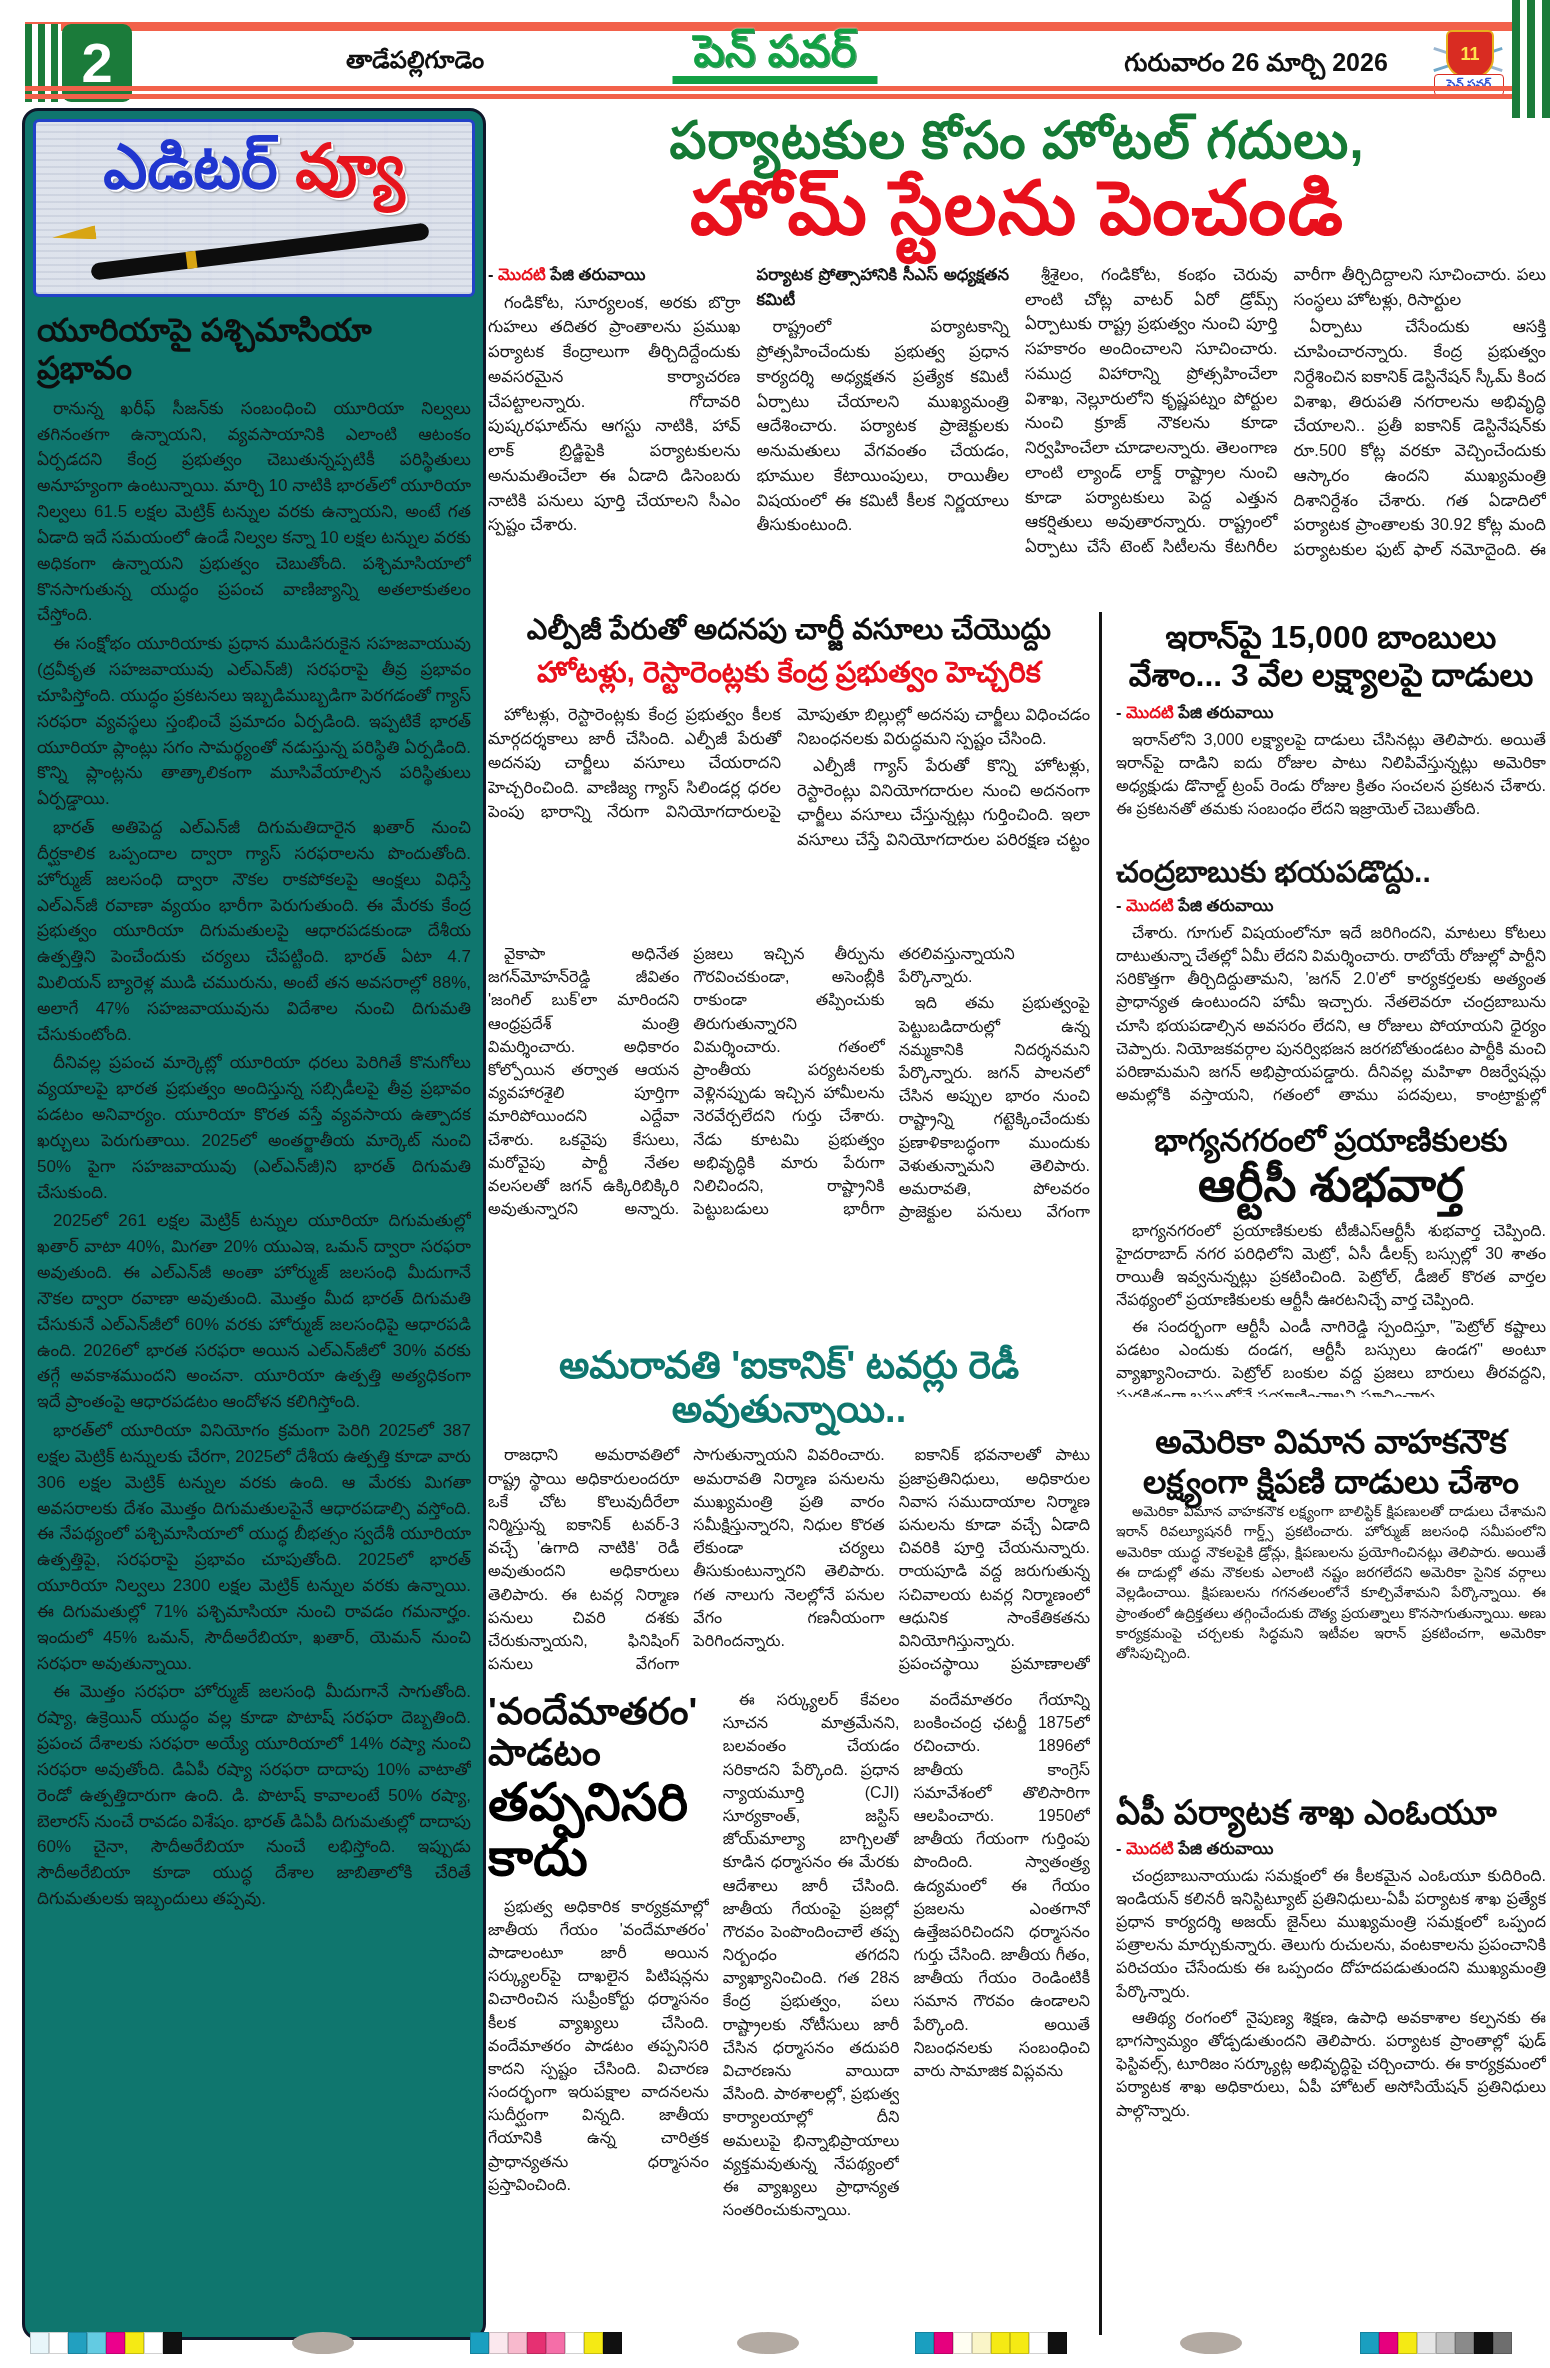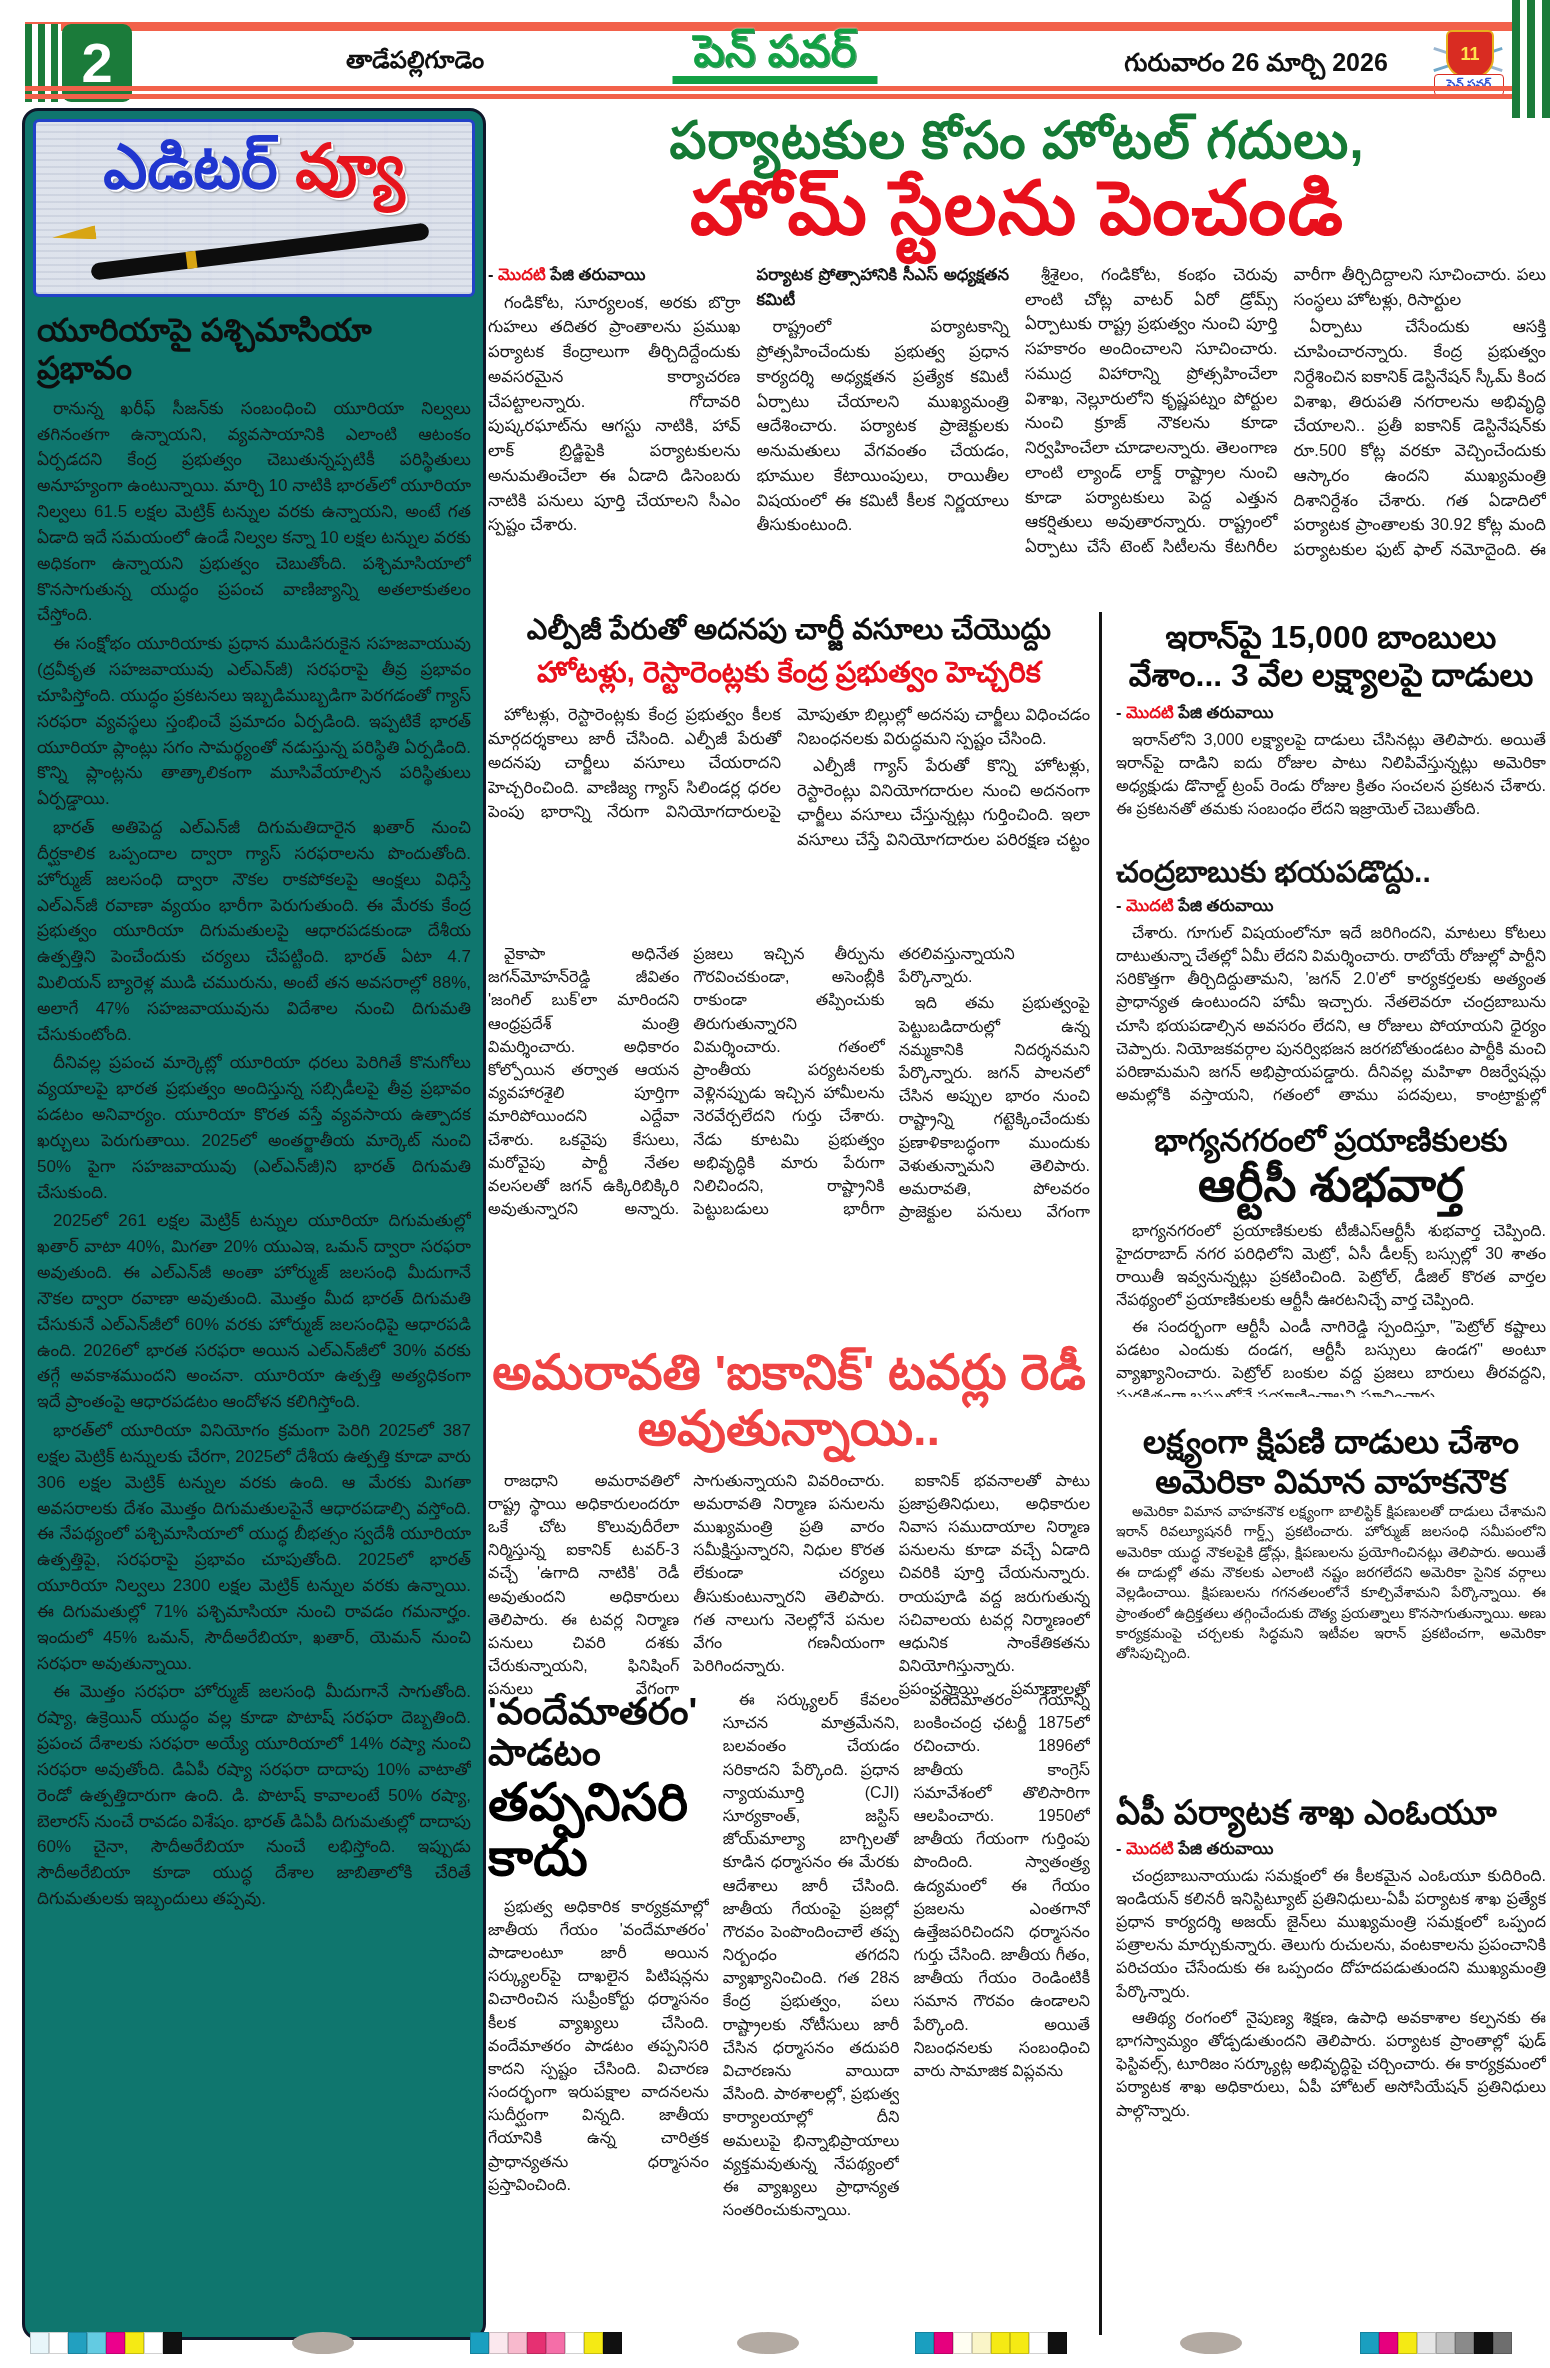--- a/index.html
+++ b/index.html
@@ -73,21 +73,21 @@
   .lpg{top:612px;}
   .lpg-h1{text-align:center;font-size:29px;font-weight:800;color:#0f0f0f;line-height:1.2;}
   .lpg-h2{text-align:center;font-size:29px;font-weight:800;color:#e8101c;line-height:1.2;margin-top:8px;}
   .lpg-body{margin-top:12px;column-count:2;column-gap:16px;height:168px;overflow:hidden;
         font-size:16.5px;line-height:1.48;text-align:justify;}
   .jagan{top:930px;}
   .jagan-h{text-align:center;font-size:42px;font-weight:900;color:#0c0c0c;line-height:1.15;}
   .jagan-body{margin-top:12px;column-count:3;column-gap:14px;height:298px;overflow:hidden;
         font-size:16px;line-height:1.45;text-align:justify;}
   .amar{top:1344px;}
-  .amar-h{text-align:center;font-size:49px;font-weight:800;color:#ef4444;line-height:1.15;}
+  .amar-h{text-align:center;font-size:38px;font-weight:800;color:#0f766e;line-height:1.15;}
   .amar-body{margin-top:12px;column-count:3;column-gap:14px;height:238px;overflow:hidden;
         font-size:16px;line-height:1.45;text-align:justify;}
   .vande{top:1688px;height:646px;display:flex;gap:14px;overflow:hidden;}
   .vande-col{flex:1;font-size:16px;line-height:1.45;text-align:justify;overflow:hidden;}
   .vande-col1{flex:1.25;}
   .vande-h1{font-size:37px;font-weight:900;color:#0d0d0d;line-height:1.1;margin:4px 0 2px;}
   .vande-h2{font-size:52px;font-weight:900;color:#000;line-height:1.05;margin:0 0 10px;}
 
   
   .vdivider{position:absolute;left:1099px;top:612px;width:3px;height:1723px;background:#141414;}
@@ -238,22 +238,22 @@
   <div class="right rtc">
     <div class="r-h-center rtc-h1">భాగ్యనగరంలో ప్రయాణికులకు</div>
     <div class="r-h-center rtc-h2">ఆర్టీసీ శుభవార్త</div>
     <div class="rtc-body">
         <p class="bp">భాగ్యనగరంలో ప్రయాణికులకు టీజీఎస్ఆర్టీసీ శుభవార్త చెప్పింది. హైదరాబాద్ నగర పరిధిలోని మెట్రో, ఏసీ డీలక్స్ బస్సుల్లో 30 శాతం రాయితీ ఇవ్వనున్నట్లు ప్రకటించింది. పెట్రోల్, డీజిల్ కొరత వార్తల నేపథ్యంలో ప్రయాణికులకు ఆర్టీసీ ఊరటనిచ్చే వార్త చెప్పింది.</p>
         <p class="bp">ఈ సందర్భంగా ఆర్టీసీ ఎండీ నాగిరెడ్డి స్పందిస్తూ, "పెట్రోల్ కష్టాలు పడటం ఎందుకు దండగ, ఆర్టీసీ బస్సులు ఉండగ" అంటూ వ్యాఖ్యానించారు. పెట్రోల్ బంకుల వద్ద ప్రజలు బారులు తీరవద్దని, సురక్షితంగా బస్సులోనే ప్రయాణించాలని సూచించారు.</p>
       </div>
   </div>
 
   <div class="right carrier">
+    <div class="r-h-center carrier-h">అమెరికా విమాన వాహకనౌక</div>
     <div class="r-h-center carrier-h">లక్ష్యంగా క్షిపణి దాడులు చేశాం</div>
-    <div class="r-h-center carrier-h">అమెరికా విమాన వాహకనౌక</div>
     <div class="carrier-body">
         <p class="bp">అమెరికా విమాన వాహకనౌక లక్ష్యంగా బాలిస్టిక్ క్షిపణులతో దాడులు చేశామని ఇరాన్ రివల్యూషనరీ గార్డ్స్ ప్రకటించారు. హోర్ముజ్ జలసంధి సమీపంలోని అమెరికా యుద్ధ నౌకలపైకి డ్రోన్లు, క్షిపణులను ప్రయోగించినట్లు తెలిపారు. అయితే ఈ దాడుల్లో తమ నౌకలకు ఎలాంటి నష్టం జరగలేదని అమెరికా సైనిక వర్గాలు వెల్లడించాయి. క్షిపణులను గగనతలంలోనే కూల్చివేశామని పేర్కొన్నాయి. ఈ ప్రాంతంలో ఉద్రిక్తతలు తగ్గించేందుకు దౌత్య ప్రయత్నాలు కొనసాగుతున్నాయి. అణు కార్యక్రమంపై చర్చలకు సిద్ధమని ఇటీవల ఇరాన్ ప్రకటించగా, అమెరికా తోసిపుచ్చింది.</p>
       </div>
   </div>
 
   <div class="right mou">
     <div class="r-h-center mou-h">ఏపీ పర్యాటక శాఖ ఎంఓయూ</div>
     <div class="mou-body">
       <p class="byline"><span>- </span><span class="red">మొదటి</span><span> పేజి తరువాయి</span></p>
       <span><p class="bp">చంద్రబాబునాయుడు సమక్షంలో ఈ కీలకమైన ఎంఓయూ కుదిరింది. ఇండియన్ కలినరీ ఇనిస్టిట్యూట్ ప్రతినిధులు-ఏపీ పర్యాటక శాఖ ప్రత్యేక ప్రధాన కార్యదర్శి అజయ్ జైన్‌లు ముఖ్యమంత్రి సమక్షంలో ఒప్పంద పత్రాలను మార్చుకున్నారు. తెలుగు రుచులను, వంటకాలను ప్రపంచానికి పరిచయం చేసేందుకు ఈ ఒప్పందం దోహదపడుతుందని ముఖ్యమంత్రి పేర్కొన్నారు.</p><p class="bp">ఆతిథ్య రంగంలో నైపుణ్య శిక్షణ, ఉపాధి అవకాశాల కల్పనకు ఈ భాగస్వామ్యం తోడ్పడుతుందని తెలిపారు. పర్యాటక ప్రాంతాల్లో ఫుడ్ ఫెస్టివల్స్, టూరిజం సర్క్యూట్ల అభివృద్ధిపై చర్చించారు. ఈ కార్యక్రమంలో పర్యాటక శాఖ అధికారులు, ఏపీ హోటల్ అసోసియేషన్ ప్రతినిధులు పాల్గొన్నారు.</p></span>

